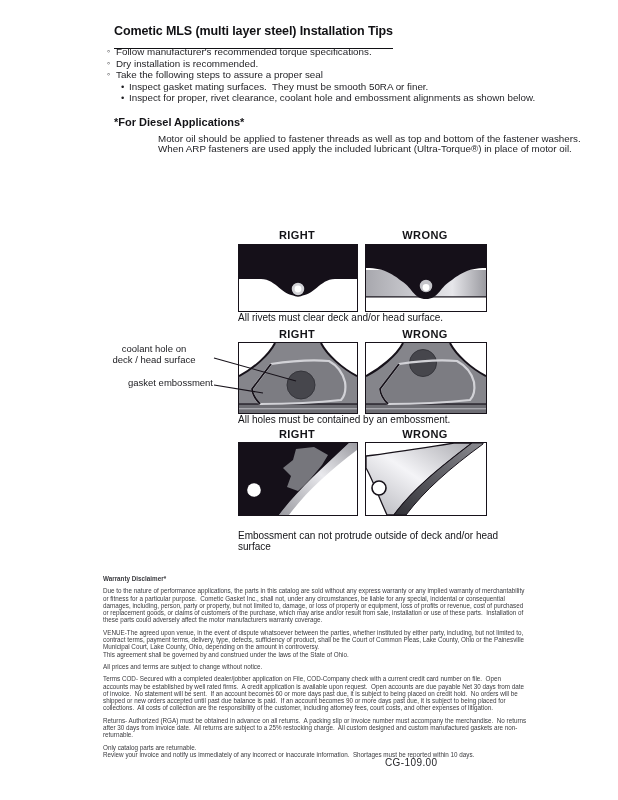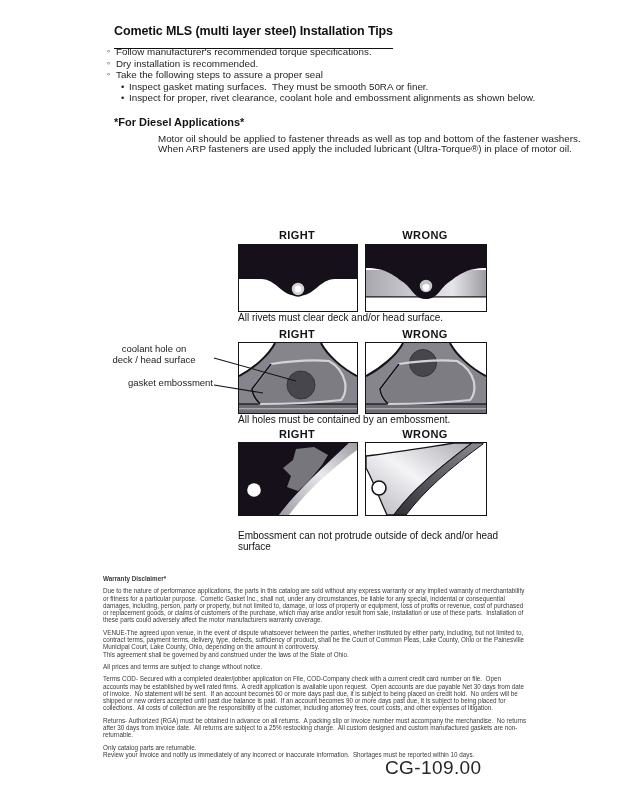--- a/index.html
+++ b/index.html
@@ -23,21 +23,21 @@
   .diesel-head{position:absolute;left:114px;top:116px;font-size:11px;font-weight:bold;color:#141418;text-align:center;}
   .para{position:absolute;left:114px;width:432px;font-size:9.8px;line-height:10.4px;}
   .p1{top:134px;margin-left:44px;} .p2{top:165px;} .p3{top:206px;}
   
   .dg-head{position:absolute;font-size:11px;font-weight:600;letter-spacing:0.4px;color:#131317;text-align:center;}
   .dg-img{position:absolute;border:1px solid #17121a;line-height:0;background:#fff;}
   .dg-img svg{display:block;}
   .dg-caption{position:absolute;font-size:10px;font-weight:500;color:#131317;line-height:11px;}
   .ann{position:absolute;left:95px;width:118px;text-align:right;font-size:9.5px;line-height:10.5px;color:#1b1b1f;}
   .ann-lines{position:absolute;left:95px;top:340px;pointer-events:none;}
-  .code{position:absolute;left:385px;top:757px;font-size:19px;letter-spacing:0.4px;color:#26262a;}
+  .code{position:absolute;left:385px;top:757px;font-size:10px;letter-spacing:0.4px;color:#26262a;}
   
   .legal{position:absolute;left:103px;top:575px;width:424px;font-size:6.3px;line-height:7.3px;color:#3a3a3e;}
   .legal .lg-head{font-weight:bold;margin:0 0 5px 0;}
   .legal p{margin:0 0 5px 0;}
 </style>
 </head>
 <body>
 
 <div class="page">
 

